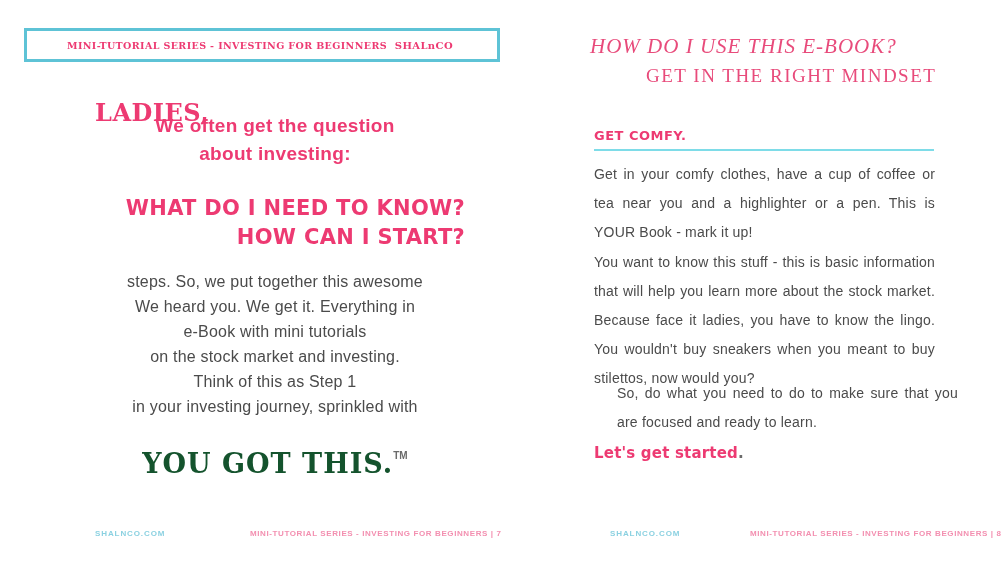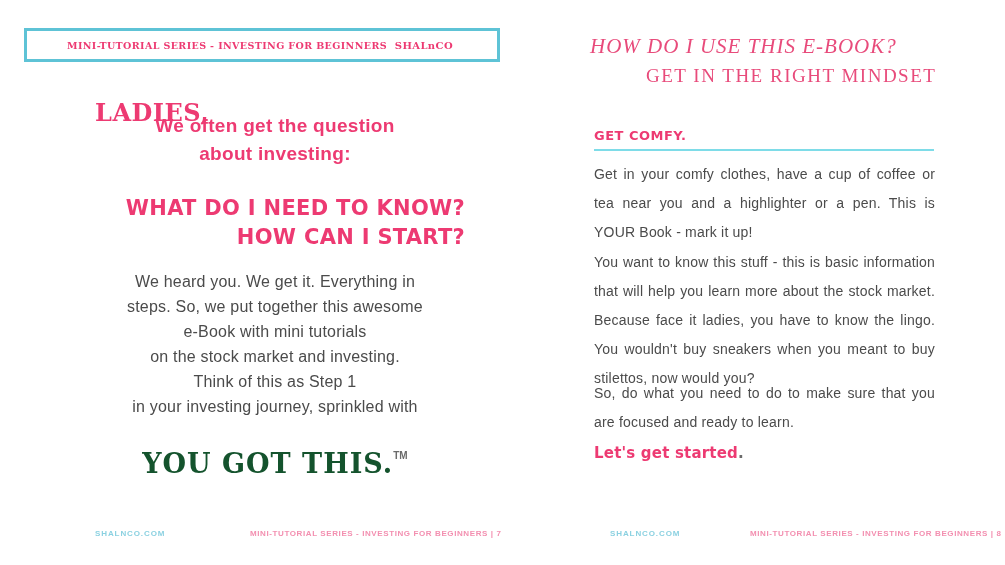--- a/index.html
+++ b/index.html
@@ -112,21 +112,21 @@
     width: 340px; height: 2px; background: #7edce8;
   }
   .rp-para {
     position: absolute; left: 91px; width: 341px;
     font-size: 14px; line-height: 29px; letter-spacing: 0.2px;
     color: #4b4b4b;
     text-align: justify; text-justify: inter-word;
   }
   .rp-para1 { top: 144px; }
   .rp-para2 { top: 232px; }
-  .rp-para3 { top: 363px; }
+  .rp-para3 { top: 363px; margin-left: 23px; }
   .rp-cta {
     position: absolute; left: 91px; top: 428px; width: 341px;
     text-align: left;
     font-family: "DejaVu Sans", sans-serif; font-weight: bold;
     font-size: 15px; letter-spacing: 0.2px; color: #ed3a72;
   }
   .rp-cta .cta-period { color: #6b6b6b; }
 </style>
 </head>
 <body>
@@ -146,22 +146,22 @@
       <div>We often get the question</div>
       <div>about investing:</div>
     </div>
 
     <div class="question-block">
       <div>WHAT DO I NEED TO KNOW?</div>
       <div>HOW CAN I START?</div>
     </div>
 
     <div class="body-block">
+      <div>steps. So, we put together this awesome</div>
       <div>We heard you. We get it. Everything in</div>
-      <div>steps. So, we put together this awesome</div>
       <div>e-Book with mini tutorials</div>
       <div>on the stock market and investing.</div>
       <div>Think of this as Step 1</div>
       <div>in your investing journey, sprinkled with</div>
     </div>
 
     <div class="tagline-wrap">
       <span class="tagline">YOU GOT THIS.</span><span class="trademark">TM</span>
     </div>
 

